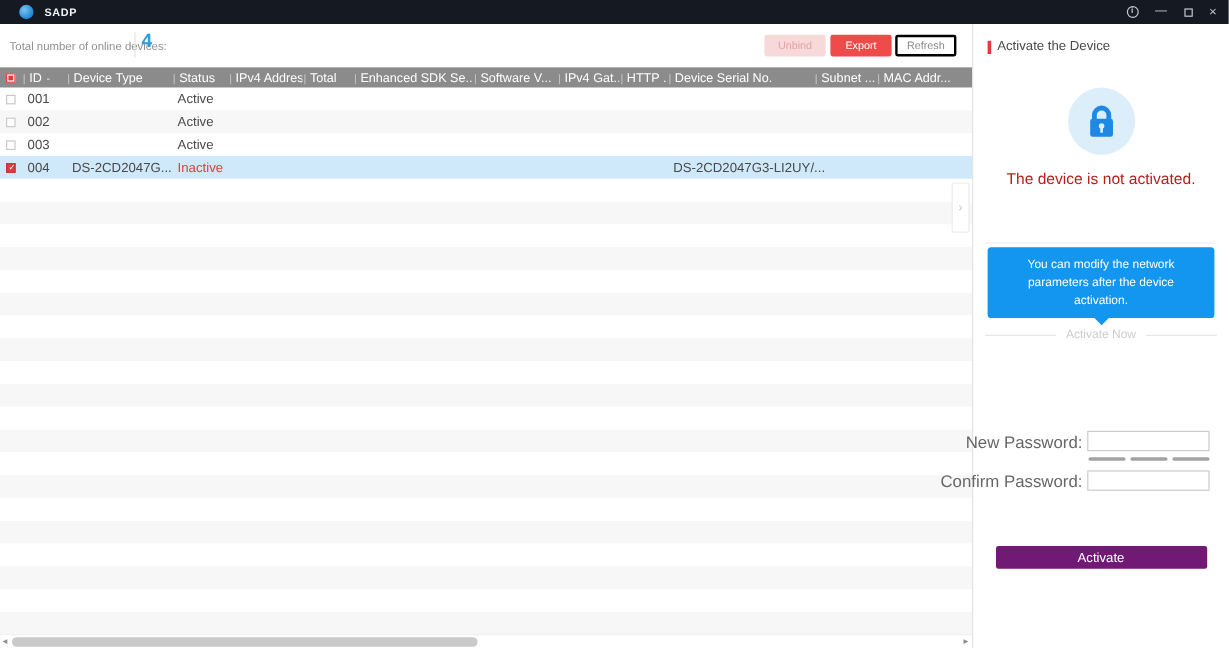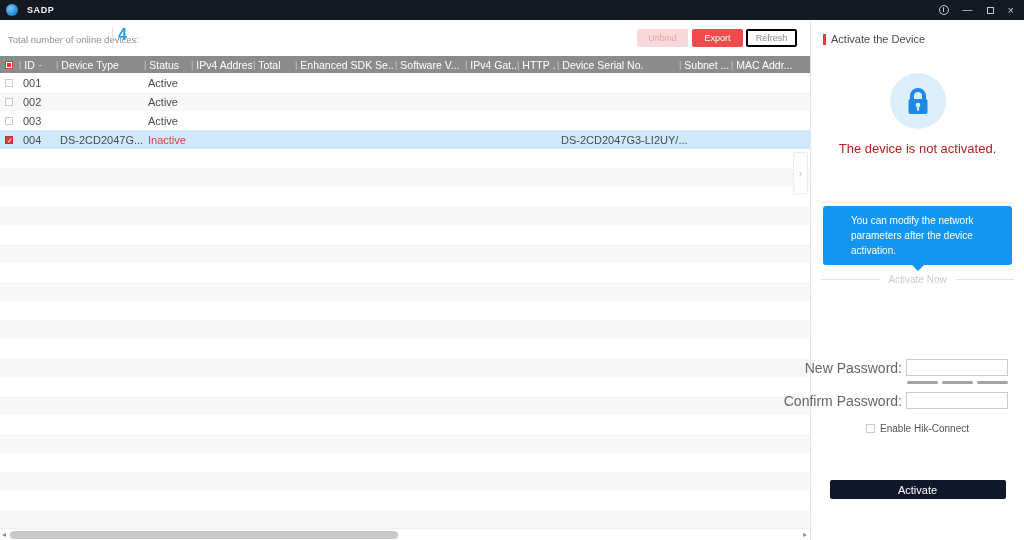--- a/index.html
+++ b/index.html
@@ -1,20 +1,20 @@
 <!DOCTYPE html>
 <html><head>
 <meta charset="utf-8">
 <style>
   * { margin:0; padding:0; box-sizing:border-box; font-family:"Liberation Sans", sans-serif; }
   html,body { width:1024px; height:540px; overflow:hidden; background:#fff; }
   #app { position:relative; width:1024px; height:540px; background:#fff; }
 
   
-  .titlebar { position:absolute; top:0; left:0; width:1024px; height:20px; background:#151a22; display:flex; align-items:center; }
+  .titlebar { position:absolute; top:0; left:0; width:1024px; height:20px; background:#151a22; display:flex; align-items:center;padding-left:10px; }
   .globe { width:12px; height:12px; border-radius:50%; margin-left:6px;
            background:radial-gradient(circle at 35% 35%, #7cc4f0, #2a8fd8 60%, #1565a8); }
   .app-title { color:#f2f4f6; font-size:9px; font-weight:bold; letter-spacing:.6px; margin-left:9px; }
   .win-controls { margin-left:auto; display:flex; align-items:center; gap:14px; margin-right:10px; color:#c3c9d1; }
   .ico-info { width:10px; height:10px; border:1px solid #c3c9d1; border-radius:50%; font-size:7px; line-height:8px; text-align:center; font-weight:bold; }
   .ico-min { font-size:10px; line-height:10px; }
   .ico-max { position:relative; width:7px; height:7px; border:1px solid #c3c9d1; background:#151a22; }
   .ico-max::before { content:""; position:absolute; left:1px; top:-4px; width:7px; height:7px; border:1px solid #c3c9d1; z-index:-1; }
   .ico-close { font-size:11px; line-height:10px; }
 
@@ -61,36 +61,36 @@
   .harrow.left { left:2px; } .harrow.right { right:3px; }
 
   
   .panel { position:absolute; left:810px; top:20px; right:0; bottom:0; background:#fff; border-left:1px solid #e4e4e4; }
   .panel-header { display:flex; align-items:center; gap:5px; margin:13px 0 0 12px; }
   .red-bar { width:3px; height:11px; background:#e23b3b; }
   .panel-title { font-size:11px; color:#4a4a4a; }
   .lock-circle { width:56px; height:56px; border-radius:50%; background:#ddeefb; margin:28px auto 0; display:flex; align-items:center; justify-content:center; }
   .not-activated { text-align:center; color:#b91c1c; font-size:13px; margin-top:12px; }
   .pdivider { height:1px; background:#ededed; margin:46px 10px 0; }
-  .tooltip { position:relative; margin:3px 12px 0; background:#1296f0; color:#fff; font-size:10px; padding:7px 28px; border-radius:3px; line-height:1.5; }
+  .tooltip { position:relative; margin:3px 12px 0; background:#1296f0; color:#fff; font-size:10px; text-align:center; padding:7px 28px; border-radius:3px; line-height:1.5; }
   .tooltip::after { content:""; position:absolute; left:50%; bottom:-6px; margin-left:-6px; border:6px solid transparent; border-top-color:#1296f0; border-bottom:none; }
   .activate-now { display:flex; align-items:center; margin:9px 10px 0; }
   .activate-now::before, .activate-now::after { content:""; flex:1; height:1px; background:#e6e6e6; }
   .activate-now span { color:#ccc; font-size:10px; margin:0 8px; }
   .form { margin-top:74px; }
   .frow { display:flex; align-items:center; justify-content:flex-end; margin-right:16px; }
   .flabel { font-size:14px; color:#666; margin-right:4px; white-space:nowrap; }
   .finput { width:102px; height:17px; border:1px solid #ccc; background:#fff; font-size:10px; padding:0 3px; }
   .strength { display:flex; gap:4px; justify-content:flex-end; margin:5px 16px 0 0; }
   .seg { width:31px; height:3px; background:#a3a3a3; border-radius:2px; }
   .frow.confirm { margin-top:8px; }
   .hik { display:flex; align-items:center; justify-content:center; gap:5px; margin-top:14px; }
   .hik-box { width:9px; height:9px; border:1px solid #ccc; background:#fff; }
   .hik-label { font-size:10px; color:#555; }
-  .activate-btn { display:block; margin:46px auto 0; width:176px; height:19px; background:#0f172a; color:#fff; border:none; border-radius:2px; font-size:11px; cursor:pointer; }
+  .activate-btn { display:block; margin:46px auto 0; width:176px; height:19px; background:#701a75; color:#fff; border:none; border-radius:2px; font-size:11px; cursor:pointer; }
 </style>
 </head>
 <body>
 
 <div id="app">
 
   <div class="titlebar">
     <span class="globe"></span>
     <span class="app-title">SADP</span>
     <div class="win-controls">
@@ -265,21 +265,17 @@
       </div>
       <div class="strength">
         <span class="seg"></span>
         <span class="seg"></span>
         <span class="seg"></span>
       </div>
       <div class="frow confirm">
         <span class="flabel">Confirm Password:</span>
         <input class="finput" type="password" value="" style="">
       </div>
-      <div class="hik">
-        <span class="hik-box"></span>
-        <span class="hik-label">Enable Hik-Connect</span>
-      </div>
       <button class="activate-btn">Activate</button>
     </div>
   </div>
 
 </div>
 
 </body></html>

